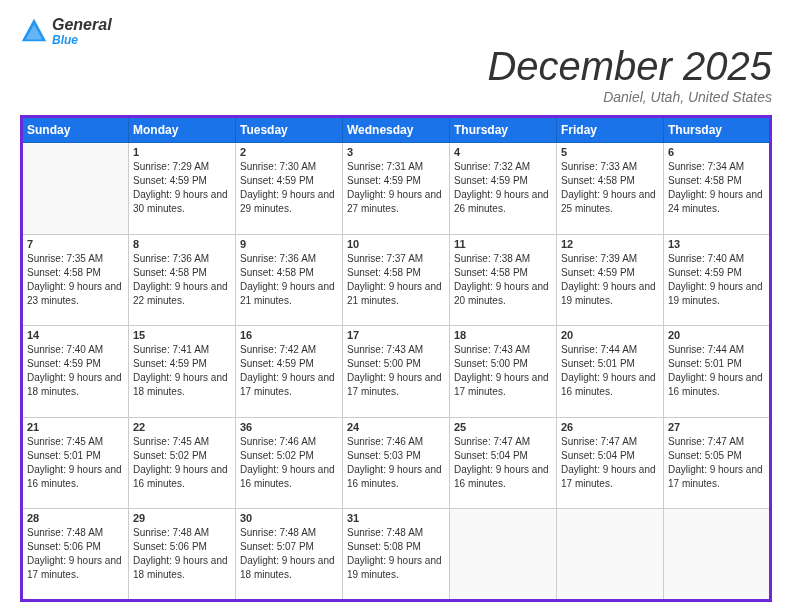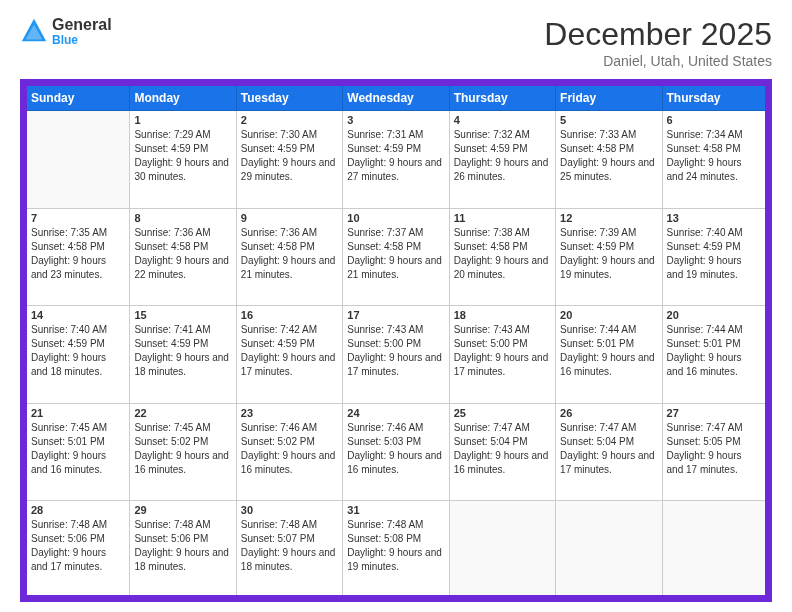--- a/index.html
+++ b/index.html
@@ -15,20 +15,21 @@
       height: 612px;
       padding: 16px 20px 10px 20px;
       display: flex;
       flex-direction: column;
     }
     .header {
       display: flex;
       justify-content: space-between;
       align-items: flex-start;
       margin-bottom: 10px;
+      font-style: italic;
     }
     .logo {
       display: flex;
       align-items: center;
       gap: 4px;
     }
     .logo-text {
       display: flex;
       flex-direction: column;
       line-height: 1.1;
@@ -44,31 +45,32 @@
       color: #2196F3;
     }
     .logo-icon {
       width: 28px;
       height: 28px;
     }
     .title-block {
       text-align: right;
     }
     .month-title {
-      font-size: 32px;
+      font-size: 40px;
       color: #333;
       font-weight: normal;
+      margin-top: 28px;
     }
     .location-title {
       font-size: 14px;
       color: #737373;
     }
     .calendar {
       flex: 1;
-      border: 7px solid #6d28d9;
+      border: 3px solid #6d28d9;
       border-collapse: collapse;
       width: 100%;
       table-layout: fixed;
       padding-left: 40px;
     }
     .calendar th {
       background: #1a73e8;
       color: #fff;
       font-size: 12px;
       font-weight: bold;
@@ -222,21 +224,21 @@
         <tr>
           <td>
             <div class="day-num">21</div>
             <div class="day-detail">Sunrise: 7:45 AM<br>Sunset: 5:01 PM<br>Daylight: 9 hours and 16 minutes.</div>
           </td>
           <td>
             <div class="day-num">22</div>
             <div class="day-detail">Sunrise: 7:45 AM<br>Sunset: 5:02 PM<br>Daylight: 9 hours and 16 minutes.</div>
           </td>
           <td>
-            <div class="day-num">23</div>
+            <div class="day-num">36</div>
             <div class="day-detail">Sunrise: 7:46 AM<br>Sunset: 5:02 PM<br>Daylight: 9 hours and 16 minutes.</div>
           </td>
           <td>
             <div class="day-num">24</div>
             <div class="day-detail">Sunrise: 7:46 AM<br>Sunset: 5:03 PM<br>Daylight: 9 hours and 16 minutes.</div>
           </td>
           <td>
             <div class="day-num">25</div>
             <div class="day-detail">Sunrise: 7:47 AM<br>Sunset: 5:04 PM<br>Daylight: 9 hours and 16 minutes.</div>
           </td>

